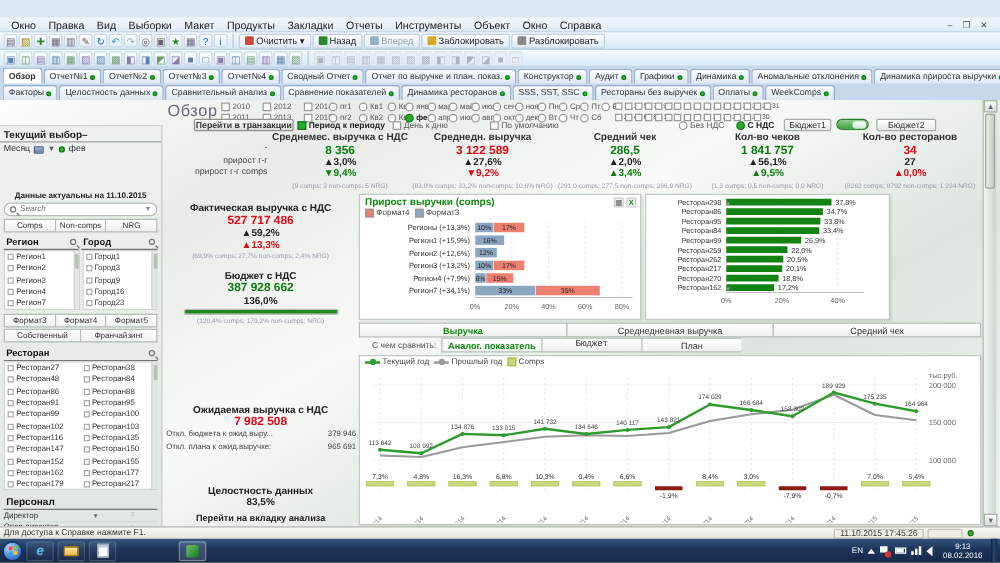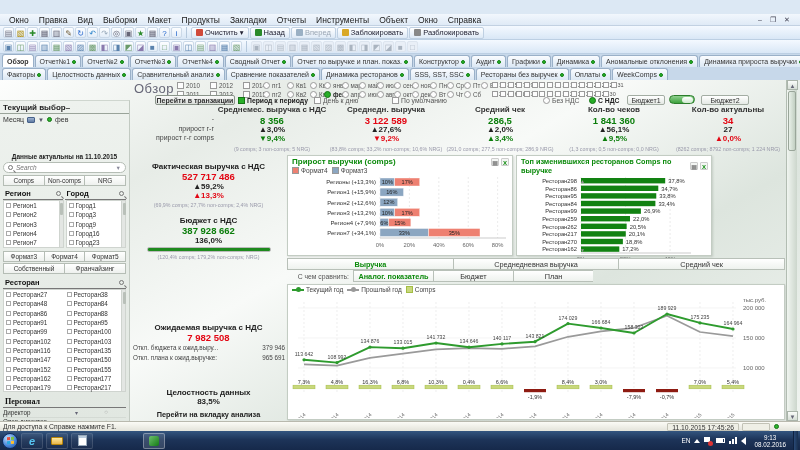--- a/index.html
+++ b/index.html
@@ -589,21 +589,21 @@
                 <span class="cb"></span>
                 <span>Ресторан179</span>
               </div>
               <div class="li" style="flex: 1 1 0%;">
                 <span class="cb"></span>
                 <span>Ресторан217</span>
               </div>
             </div>
             <span class="vsb"></span>
           </div>
-          <div class="lh" style="margin: 4px 3px 0px; font-size: 8px; font-family: Liberation Serif, serif;">Персонал</div>
+          <div class="lh" style="margin: 4px 3px 0px; font-size: 8px;">Персонал</div>
           <div style="display: flex; align-items: center; margin: 0px 3px; border-bottom: 1px solid rgb(212, 218, 212); height: 9.5px;">
             <span style="flex: 1 1 0%; font-size: 6.3px; color: rgb(51, 51, 51);">Директор</span>
             <span style="font-size: 6px; color: rgb(102, 102, 119); margin-right: 8px;">▾</span>
             <span style="font-size: 6px; color: rgb(153, 153, 153); width: 40px; text-align: center;">○</span>
           </div>
           <div style="display: flex; align-items: center; margin: 0px 3px; border-bottom: 1px solid rgb(212, 218, 212); height: 9.5px;">
             <span style="flex: 1 1 0%; font-size: 6.3px; color: rgb(51, 51, 51);">Опер.директор</span>
             <span style="font-size: 6px; color: rgb(102, 102, 119); margin-right: 8px;">▾</span>
             <span style="font-size: 6px; color: rgb(153, 153, 153); width: 40px; text-align: center;">○</span>
           </div>
@@ -632,27 +632,27 @@
         </div>
         <div class="kpi" style="left: 443px;">
           <div class="kt">Средний чек</div>
           <div class="kv" style="color: rgb(10, 125, 10);">286,5</div>
           <div class="k1" style="color: rgb(34, 34, 34);">▲2,0%</div>
           <div class="k2" style="color: rgb(10, 125, 10);">▲3,4%</div>
           <div class="kn">(291,0 comps; 277,5 non-comps; 286,9 NRG)</div>
         </div>
         <div class="kpi" style="left: 557px;">
           <div class="kt">Кол-во чеков</div>
-          <div class="kv" style="color: rgb(10, 125, 10);">1 841 360</div>
+          <div class="kv" style="color: rgb(10, 125, 10);">1 841 757</div>
           <div class="k1" style="color: rgb(34, 34, 34);">▲56,1%</div>
           <div class="k2" style="color: rgb(10, 125, 10);">▲9,5%</div>
           <div class="kn">(1,3 comps; 0,5 non-comps; 0,0 NRG)</div>
         </div>
         <div class="kpi" style="left: 671px;">
-          <div class="kt">Кол-во актуальны</div>
+          <div class="kt">Кол-во ресторанов</div>
           <div class="kv" style="color: rgb(227, 6, 19);">34</div>
           <div class="k1" style="color: rgb(34, 34, 34);">27</div>
           <div class="k2" style="color: rgb(227, 6, 19);">▲0,0%</div>
           <div class="kn">(8262 comps; 8792 non-comps; 1 224 NRG)</div>
         </div>
       </div>
 
     <div class="met" style="top:82px">
       <div class="mt">Фактическая выручка с НДС</div>
       <div class="mv" id="factv" style="color: rgb(227, 6, 19);">527 717 486</div>
@@ -741,27 +741,20 @@
             <rect x="100.82352941176471" y="43.4" width="22.058823529411768" height="8" fill="#ee8071" stroke="#fff" stroke-width="0.4"></rect>
             <text x="111.8529411764706" y="49.6" font-size="5.6" fill="#222" text-anchor="middle">15%</text>
             <text x="88" y="59.8" font-size="6" fill="#333" text-anchor="end">Регион7 (+34,1%)</text>
             <rect x="92" y="53.5" width="48.529411764705884" height="8" fill="#8ba6c1" stroke="#fff" stroke-width="0.4"></rect>
             <text x="116.26470588235294" y="59.7" font-size="5.6" fill="#222" text-anchor="middle">33%</text>
             <rect x="140.52941176470588" y="53.5" width="51.47058823529412" height="8" fill="#ee8071" stroke="#fff" stroke-width="0.4"></rect>
             <text x="166.26470588235296" y="59.7" font-size="5.6" fill="#222" text-anchor="middle">35%</text>
           </svg></div>
     </div>
     <div class="panel" style="left:516px;top:75px;width:196px;height:101px">
-      <div class="ptitle">
-          <span style="font-size:7.3px">Топ изменившихся ресторанов Comps по выручке</span>
-        <span class="pic">
-            <span>▦</span>
-            <span class="xl">X</span>
-          </span>
-      </div>
       <div id="c2"><svg width="192" height="88" viewBox="0 0 192 88">
             <line x1="64" y1="2" x2="64" y2="78" stroke="#ddd" stroke-width="0.6" stroke-dasharray="2,2"></line>
             <text x="64" y="86" font-size="5.8" fill="#666" text-anchor="middle">0%</text>
             <line x1="108.54545454545453" y1="2" x2="108.54545454545453" y2="78" stroke="#ddd" stroke-width="0.6" stroke-dasharray="2,2"></line>
             <text x="108.54545454545453" y="86" font-size="5.8" fill="#666" text-anchor="middle">20%</text>
             <line x1="153.09090909090907" y1="2" x2="153.09090909090907" y2="78" stroke="#ddd" stroke-width="0.6" stroke-dasharray="2,2"></line>
             <text x="153.09090909090907" y="86" font-size="5.8" fill="#666" text-anchor="middle">40%</text>
             <line x1="64" y1="78" x2="174" y2="78" stroke="#aaa" stroke-width="0.6"></line>
             <text x="60" y="8" font-size="5.8" fill="#333" text-anchor="end">Ресторан298</text>
             <rect x="64" y="3" width="84.19090909090907" height="5.4" fill="#128212"></rect>
@@ -799,21 +792,21 @@
     </div>
 
     <div class="selrow" id="metricbtns" style="left:287px;top:178px;width:498px;height:12px">
         <div class="selbtn on" style="flex: 1 1 0%;">Выручка</div>
         <div class="selbtn" style="flex: 1 1 0%;">Среднедневная выручка</div>
         <div class="selbtn" style="flex: 1 1 0%;">Средний чек</div>
       </div>
     <div class="selrow" id="comparebtns" style="left:287px;top:190px;width:498px;height:12px">
         <div class="cmp-label" style="width: 66px;">С чем сравнить:</div>
         <div class="selbtn on" style="width: 80px;">Аналог. показатель</div>
-        <div class="selbtn" style="width: 80px;">Бюджет</div>
+        <div class="selbtn" style="width: 80px; font-family: Liberation Mono, monospace;">Бюджет</div>
         <div class="selbtn" style="width: 80px;">План</div>
         <div style="flex: 1 1 0%;"></div>
       </div>
 
     <div class="panel" style="left:287px;top:204px;width:498px;height:136px">
       <div class="legend" id="leg3">
           <div style="display: flex; align-items: center; gap: 2px;">
             <span class="lline" style="background: rgb(46, 155, 46);">
               <i style="background: rgb(46, 155, 46);"></i>
             </span>

